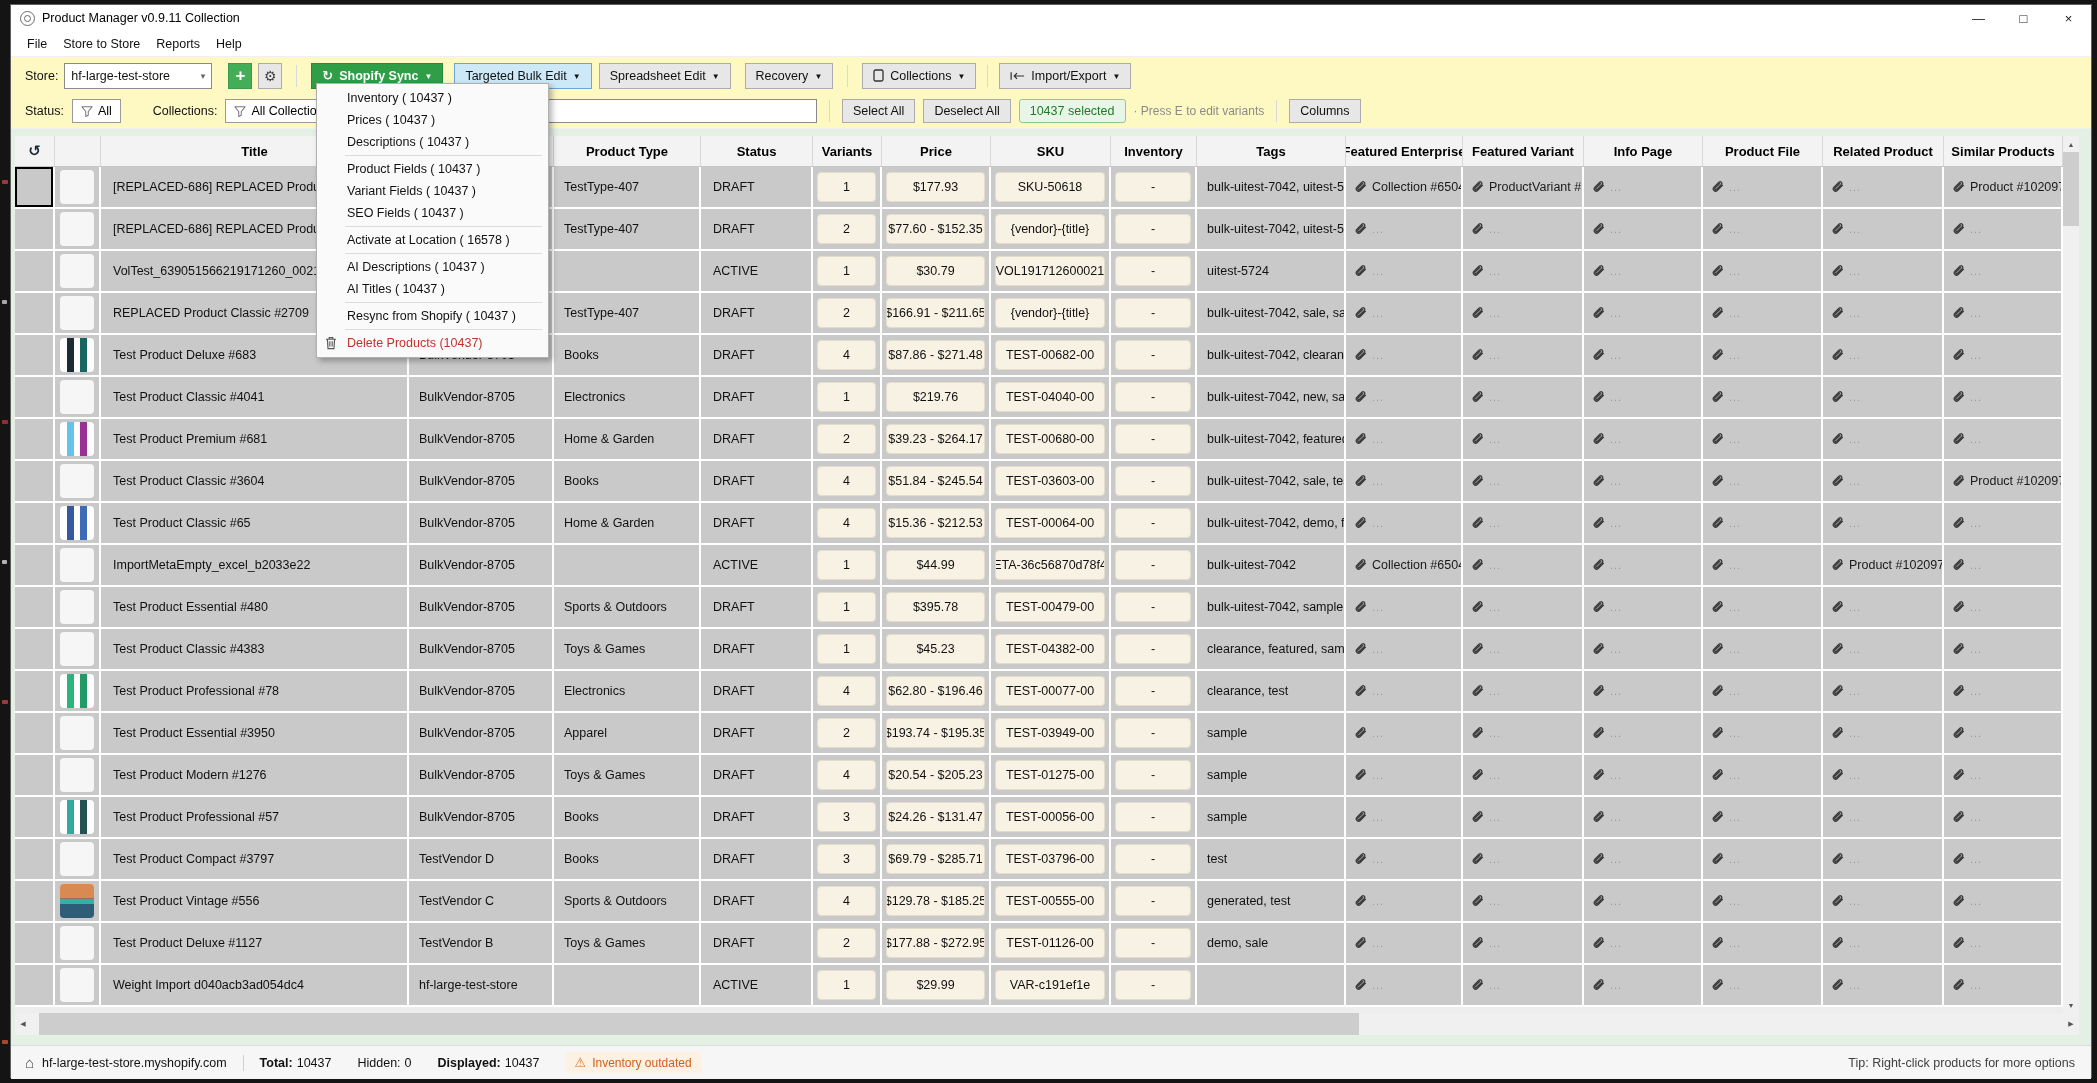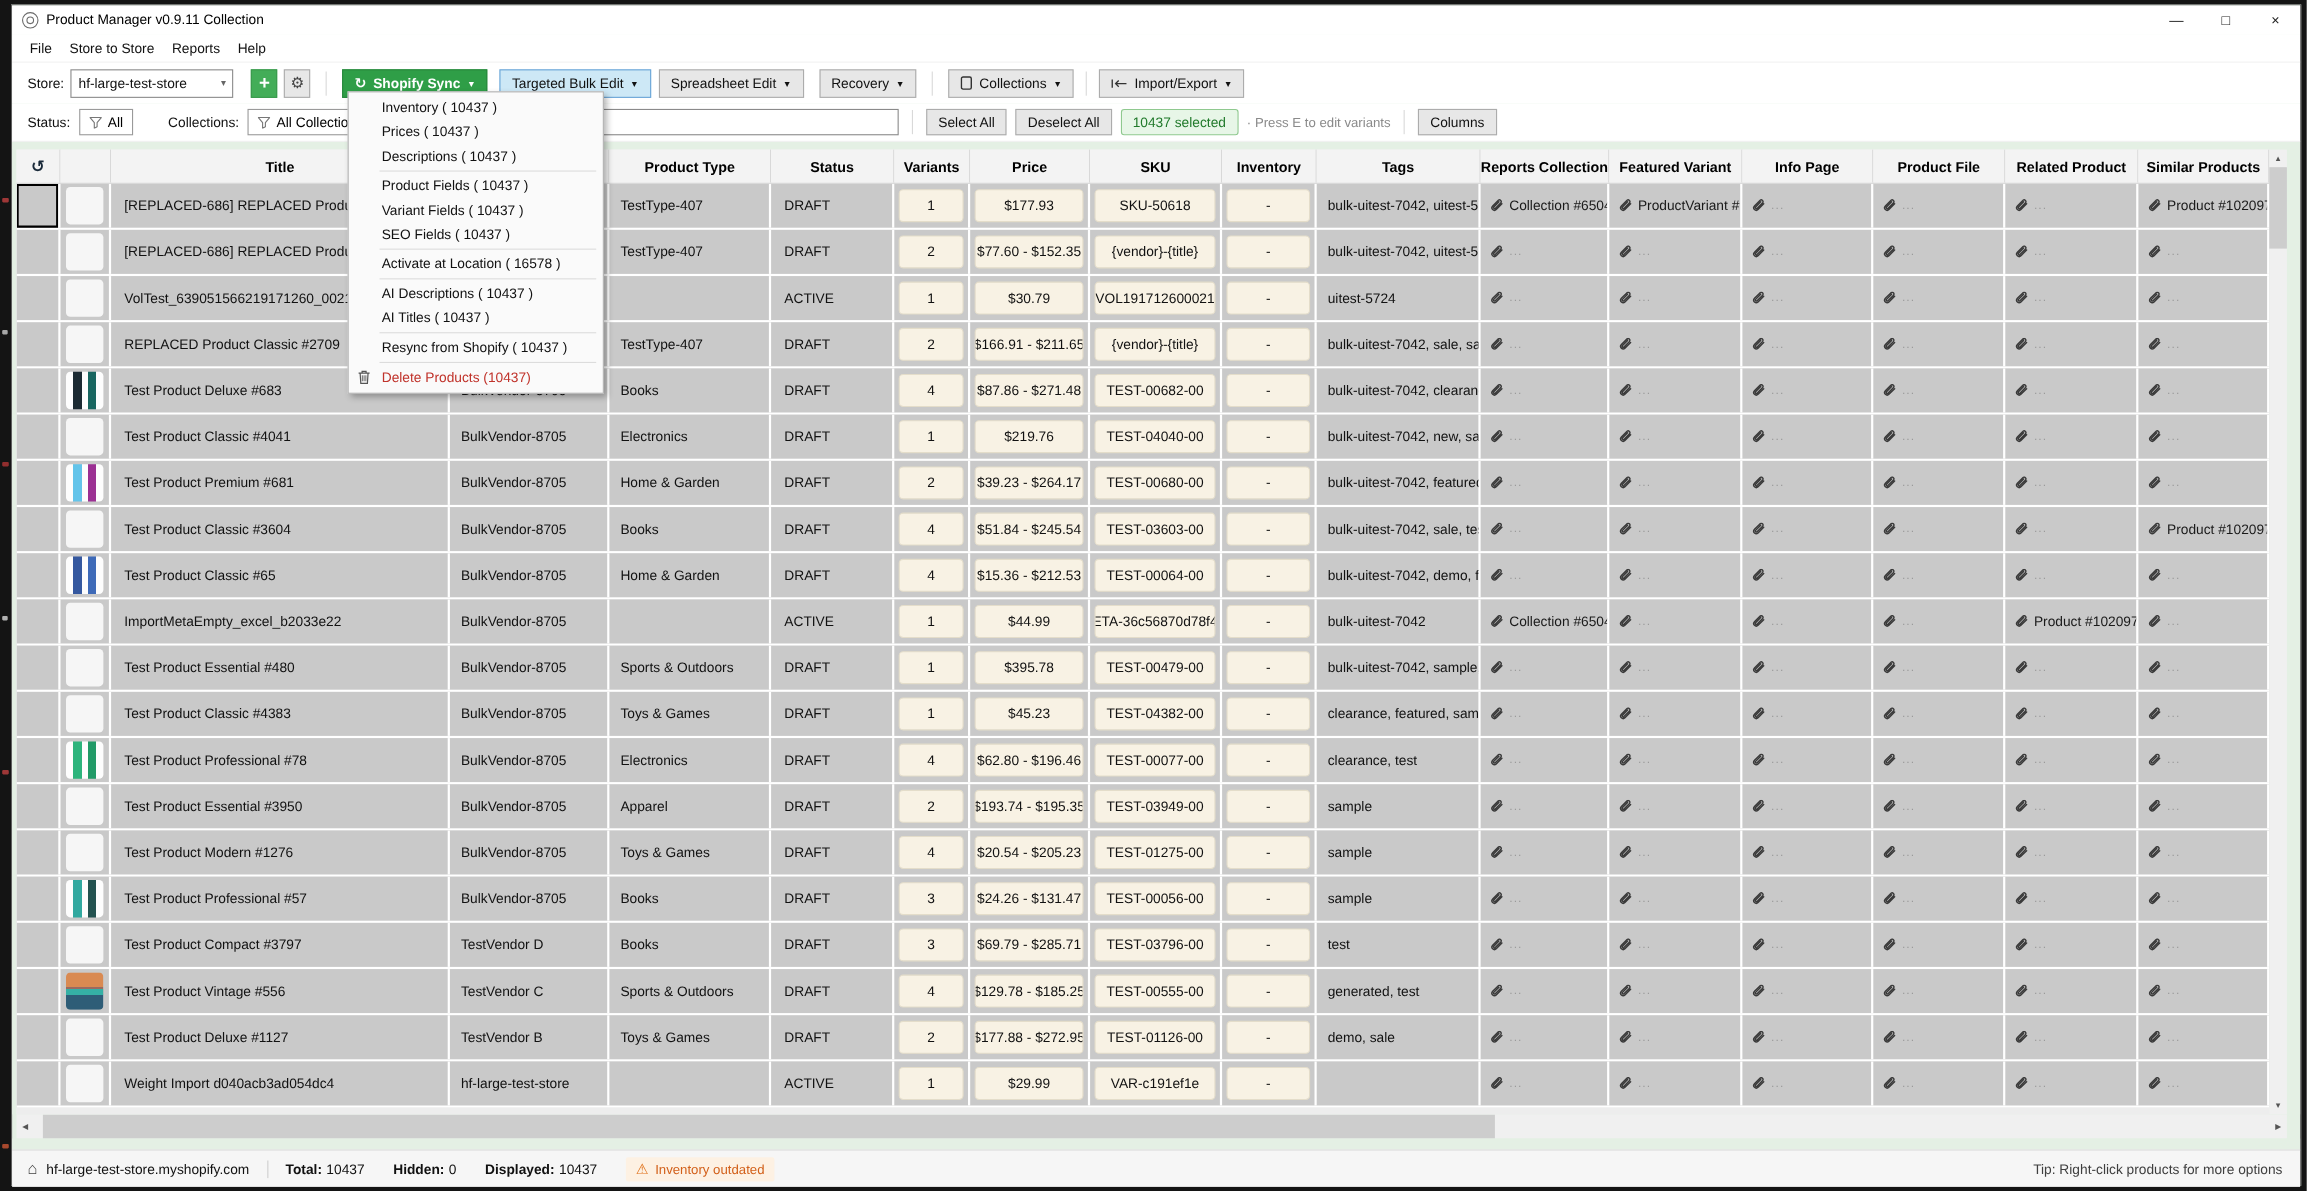--- a/index.html
+++ b/index.html
@@ -21,21 +21,21 @@
   .win-controls { margin-left:auto; display:flex; height:100%; }
   .win-btn { width:45px; display:flex; align-items:center; justify-content:center;
     font-size:13px; color:#222; }
 
   
   .menubar { height:26px; background:#fff; display:flex; align-items:center;
     padding-left:8px; flex:none; border-bottom:1px solid #f0f0f0; }
   .menubar .mitem { font-size:12.5px; color:#111; padding:4px 8px; }
 
   
-  .toolbar { background:#ffffff; display:flex; align-items:center; flex:none; }
+  .toolbar { background:#fef9c3; display:flex; align-items:center; flex:none; }
   .tb1 { height:37px; padding-left:14px; }
   .tb2 { height:35px; padding-left:8px; border-bottom:1px solid #f0f0f0; }
   .lbl { font-size:12.5px; color:#111; }
   .combo { height:26px; background:#fff; border:1px solid #8a8a8a; display:flex;
     align-items:center; padding:0 6px; font-size:12.5px; color:#111; }
   .combo .chev { margin-left:auto; font-size:9px; color:#666; padding-left:8px; }
   .btn { height:26px; background:#e7e7e7; border:1px solid #acacac; display:flex;
     align-items:center; justify-content:center; font-size:12.5px; color:#111; padding:0 10px; gap:6px; }
   .btn .caret { font-size:8px; position:relative; top:1px; }
   .btn-green { background:#2f9e47; border-color:#28883d; color:#fff; font-weight:bold; }
@@ -231,21 +231,21 @@
             <div class="hcell"></div>
             <div class="hcell">Title</div>
             <div class="hcell"></div>
             <div class="hcell">Product Type</div>
             <div class="hcell">Status</div>
             <div class="hcell">Variants</div>
             <div class="hcell">Price</div>
             <div class="hcell">SKU</div>
             <div class="hcell">Inventory</div>
             <div class="hcell">Tags</div>
-            <div class="hcell">Reports Collection</div>
+            <div class="hcell">Featured Enterprise</div>
             <div class="hcell">Featured Variant</div>
             <div class="hcell">Info Page</div>
             <div class="hcell">Product File</div>
             <div class="hcell">Related Product</div>
             <div class="hcell">Similar Products</div>
           </div>
         <div class="grid-rows" id="grid-rows">
             <div class="grid-row">
               <div class="cell rowhead focused"></div>
               <div class="cell">
@@ -1685,21 +1685,21 @@
 
     <div class="statusbar">
       <span class="home-ico">⌂</span>
       <span>hf-large-test-store.myshopify.com</span>
       <div class="sb-sep"></div>
       <div class="sb-group">
         <span style="font-weight:bold">Total:</span>
         <span>10437</span>
       </div>
       <div class="sb-group">
-        <span style="font-weight:bold">Hidden:</span>
+        <span style="font-weight:normal">Hidden:</span>
         <span>0</span>
       </div>
       <div class="sb-group">
         <span style="font-weight:bold">Displayed:</span>
         <span>10437</span>
       </div>
       <div class="warn-badge">
         <span class="warn-ico">⚠</span>
         <span>Inventory outdated</span>
       </div>

